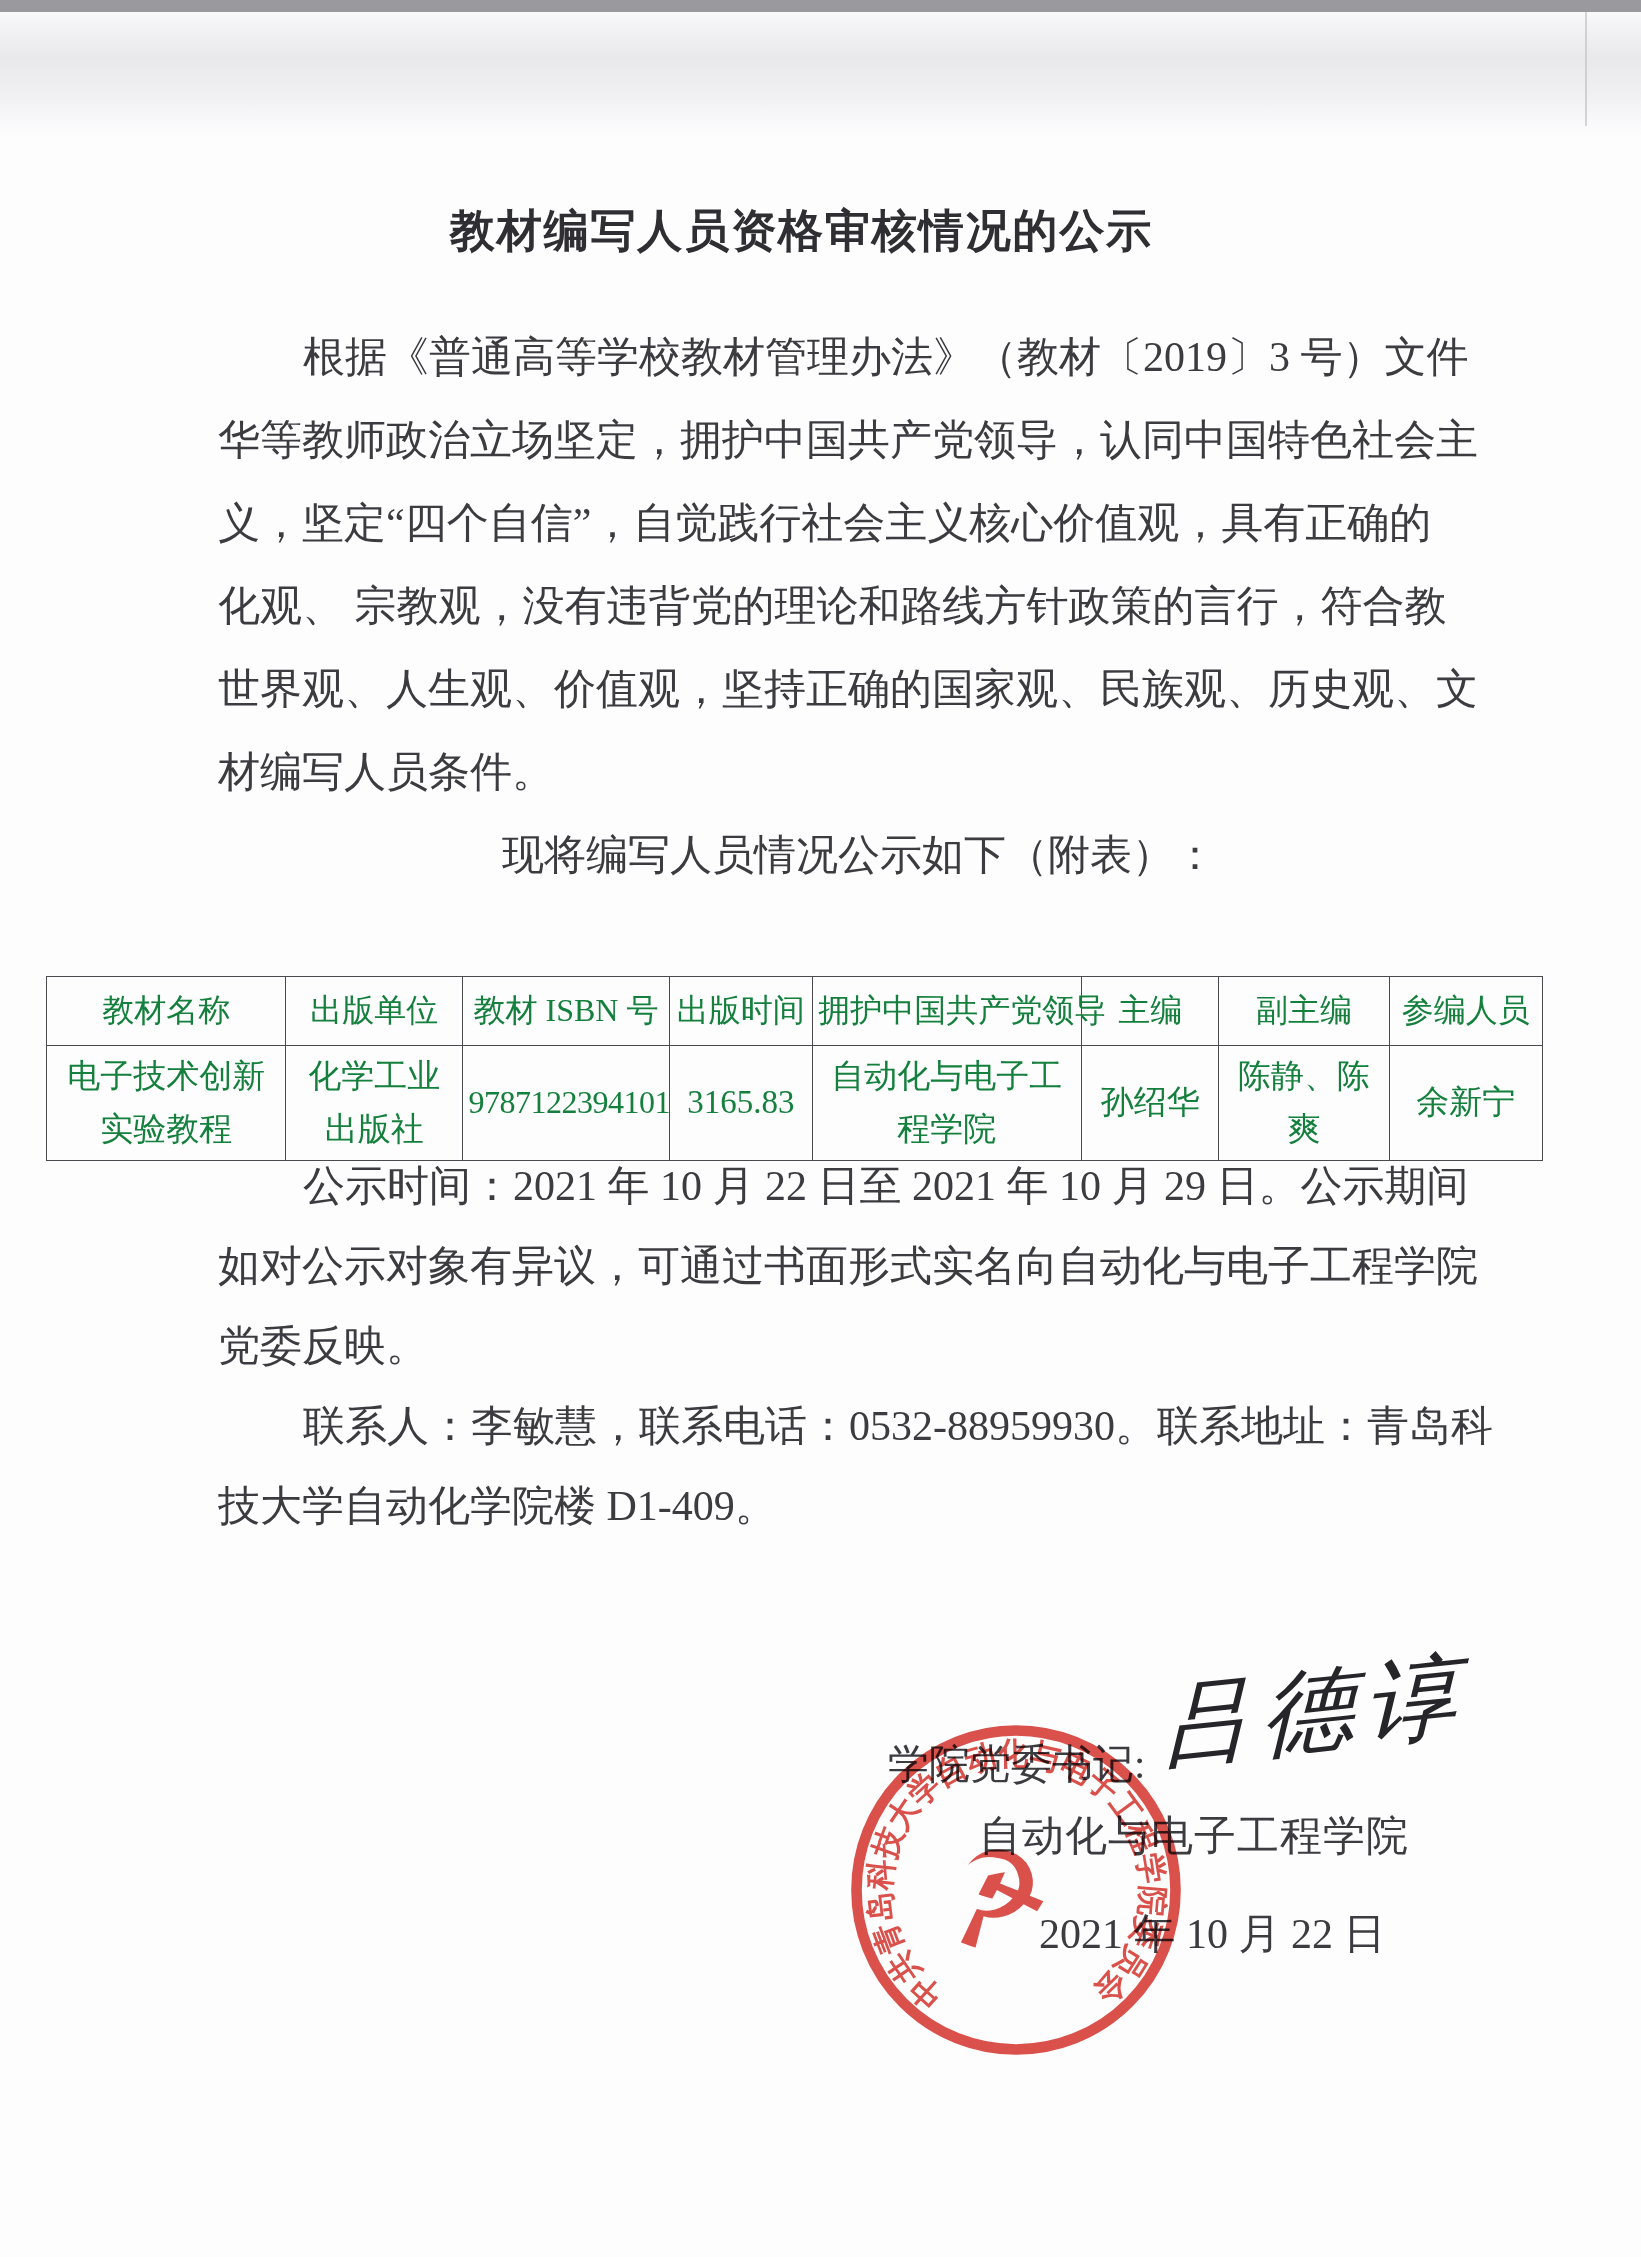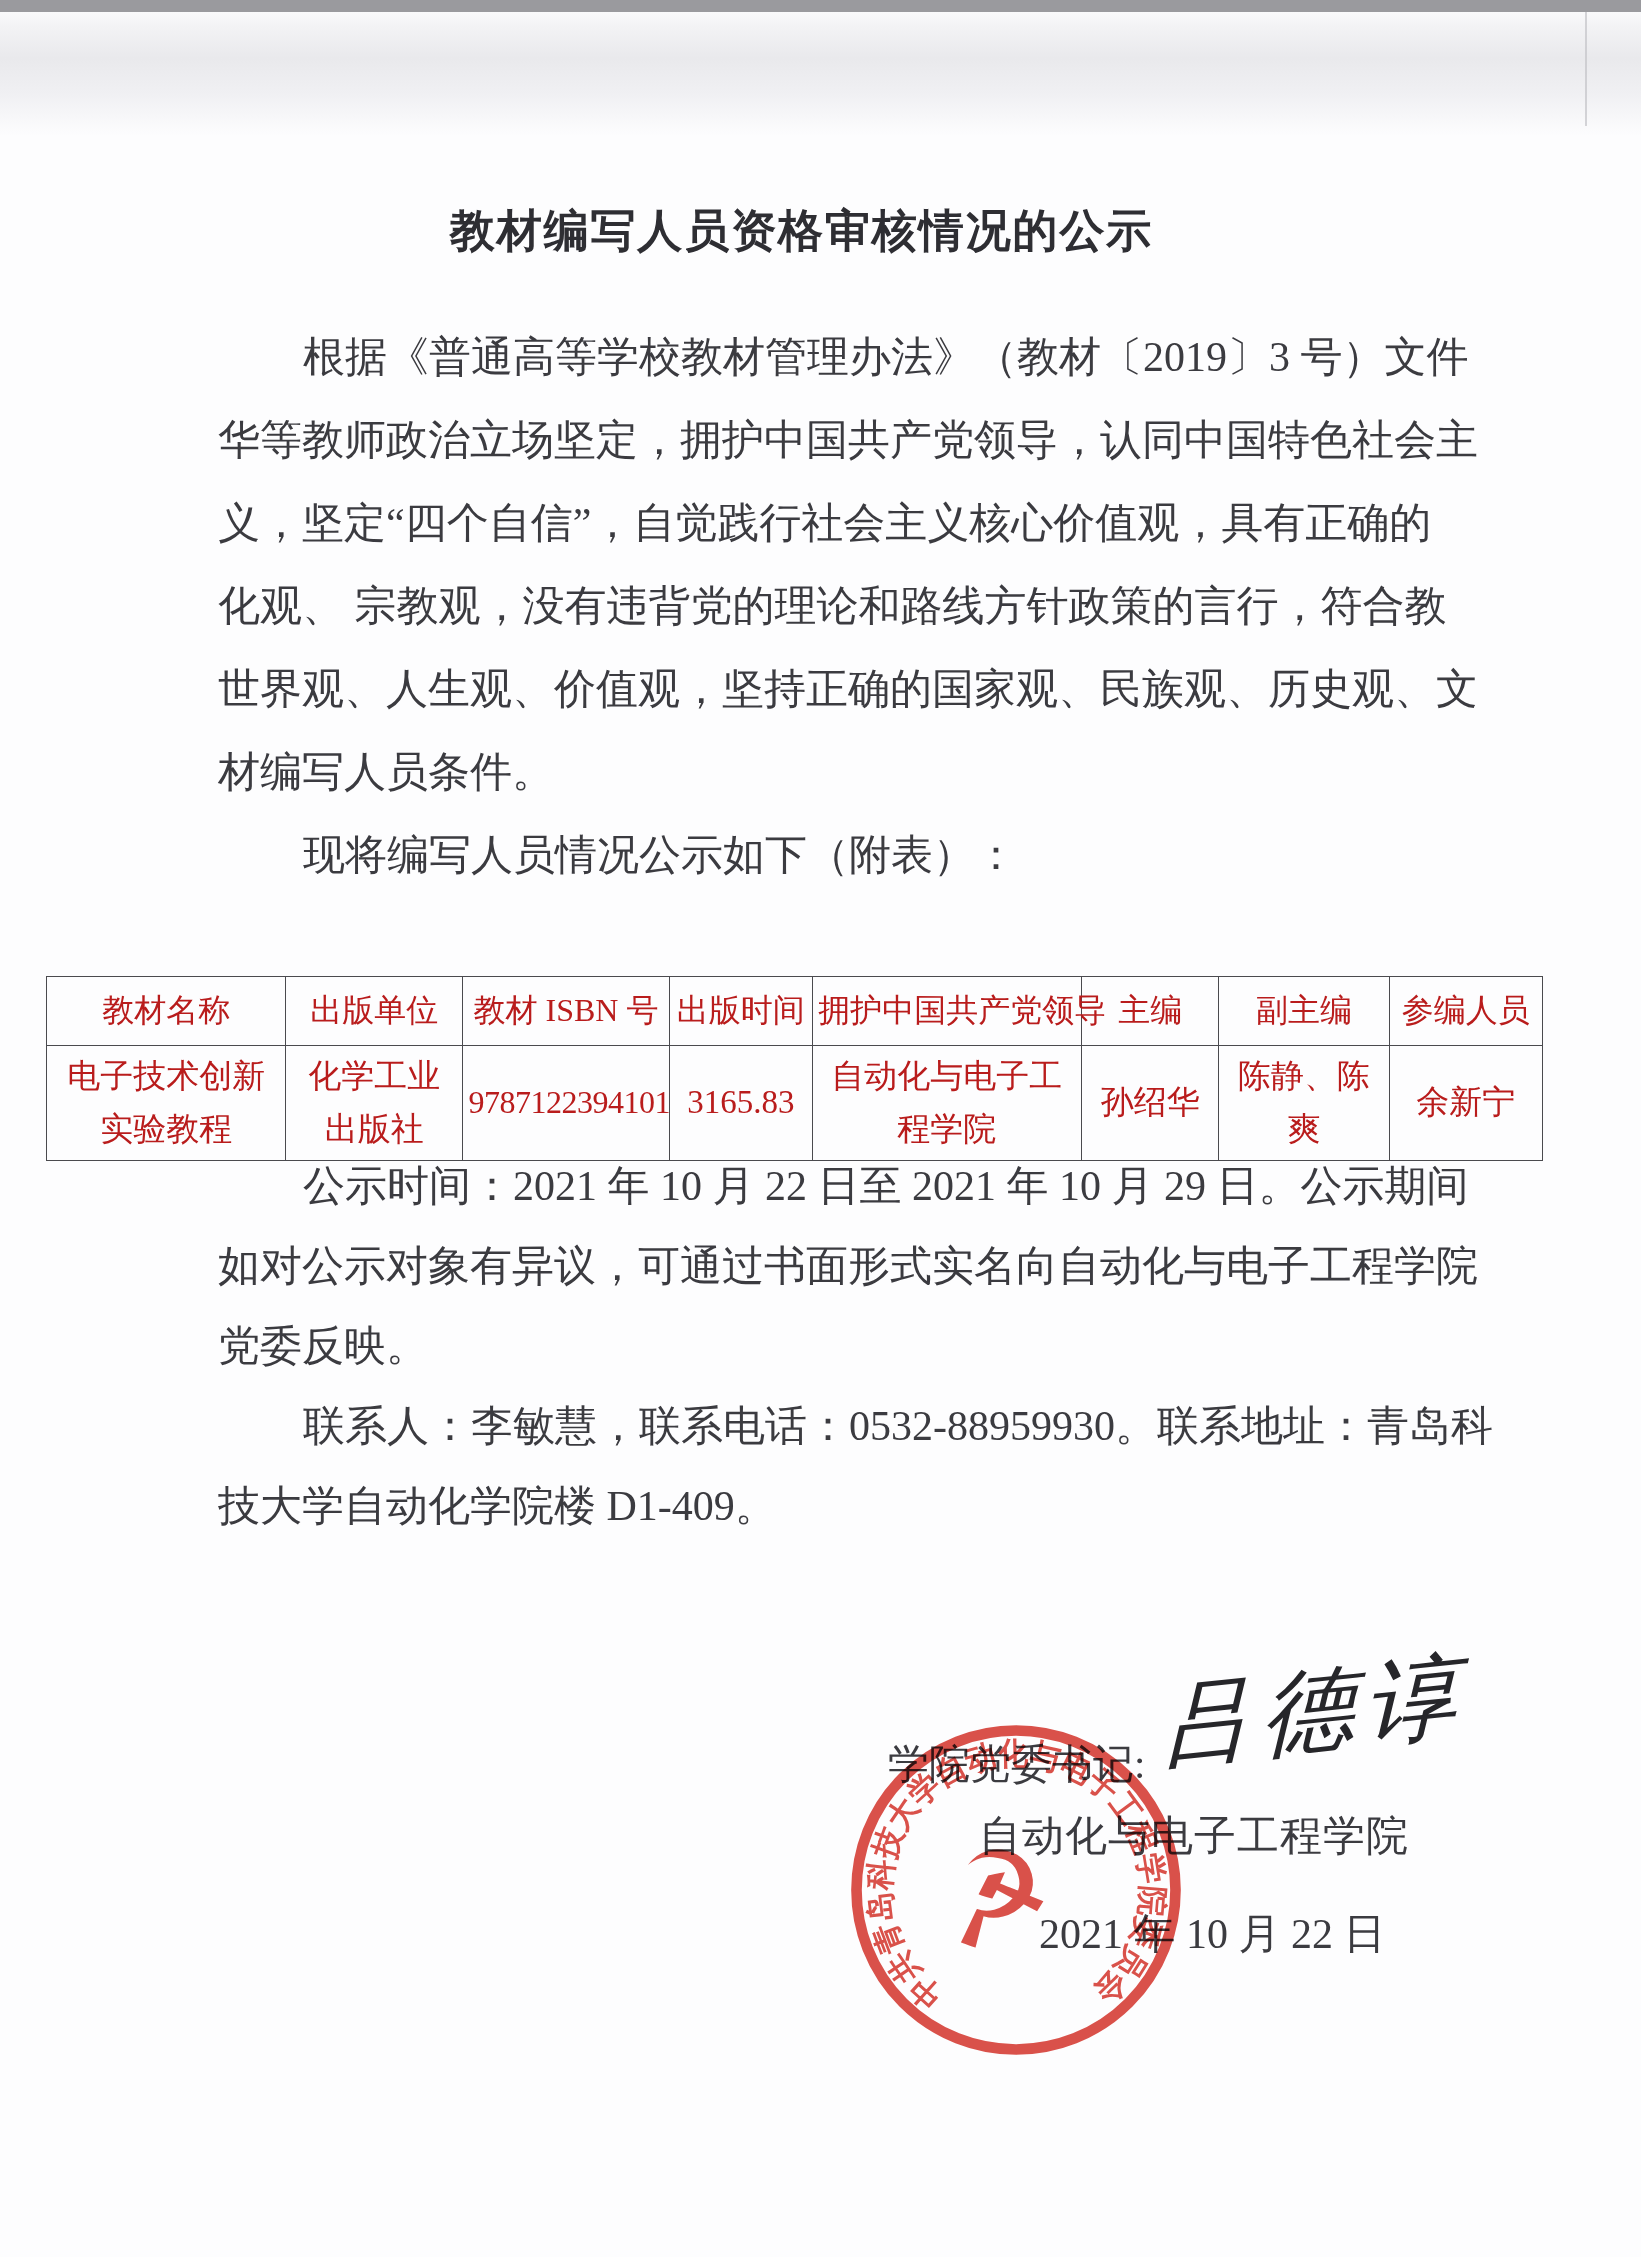--- a/index.html
+++ b/index.html
@@ -28,27 +28,27 @@
     font-size:45px; font-weight:600; letter-spacing:1.9px;
     color:#2e2e33;
   }
   
   .body-block { position:absolute; left:218px; width:1197px; }
   .block-a { top:304px; }
   .block-b { top:1134px; }
   .block-a .line { line-height:83px; }
   .block-b .line { line-height:80px; }
   .line { font-size:42px; white-space:nowrap; color:#3b3b40; }
-  .indent { padding-left:85px; }
+  .indent { padding-left:85px;text-align:center; }
   
   .doc-table {
     position:absolute; left:46px; top:964px;
     border-collapse:collapse; table-layout:fixed;
     width:1497px;
-    font-size:33px; color:#b91c1c;
+    font-size:33px; color:#15803d;
   }
   .doc-table th, .doc-table td {
     border:1.9px solid #4a4a4e;
     text-align:center; vertical-align:middle;
     padding:3.9px 5.8px;
     font-weight:normal;
   }
   .doc-table th { height:60px; font-size:32px; line-height:1.3; }
   .doc-table td { height:83px; line-height:1.62; }
   .nowrap { white-space:nowrap; }

